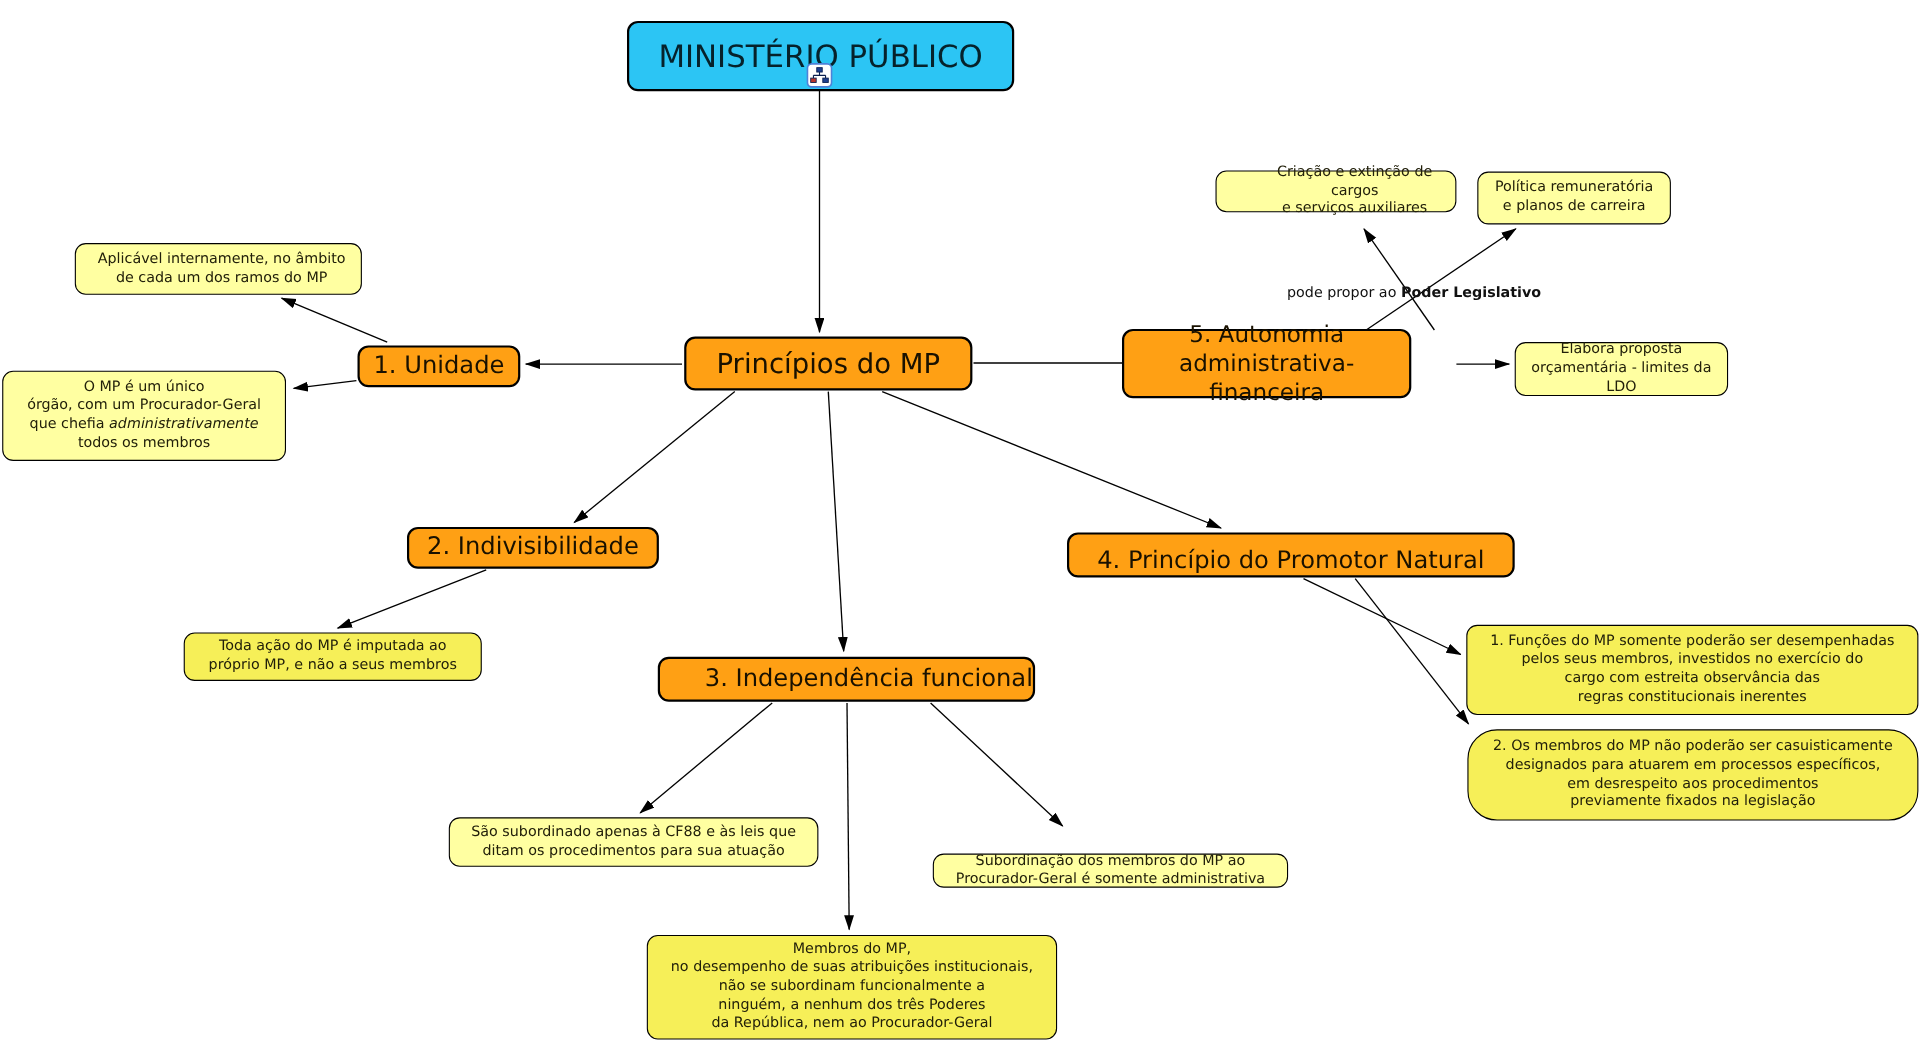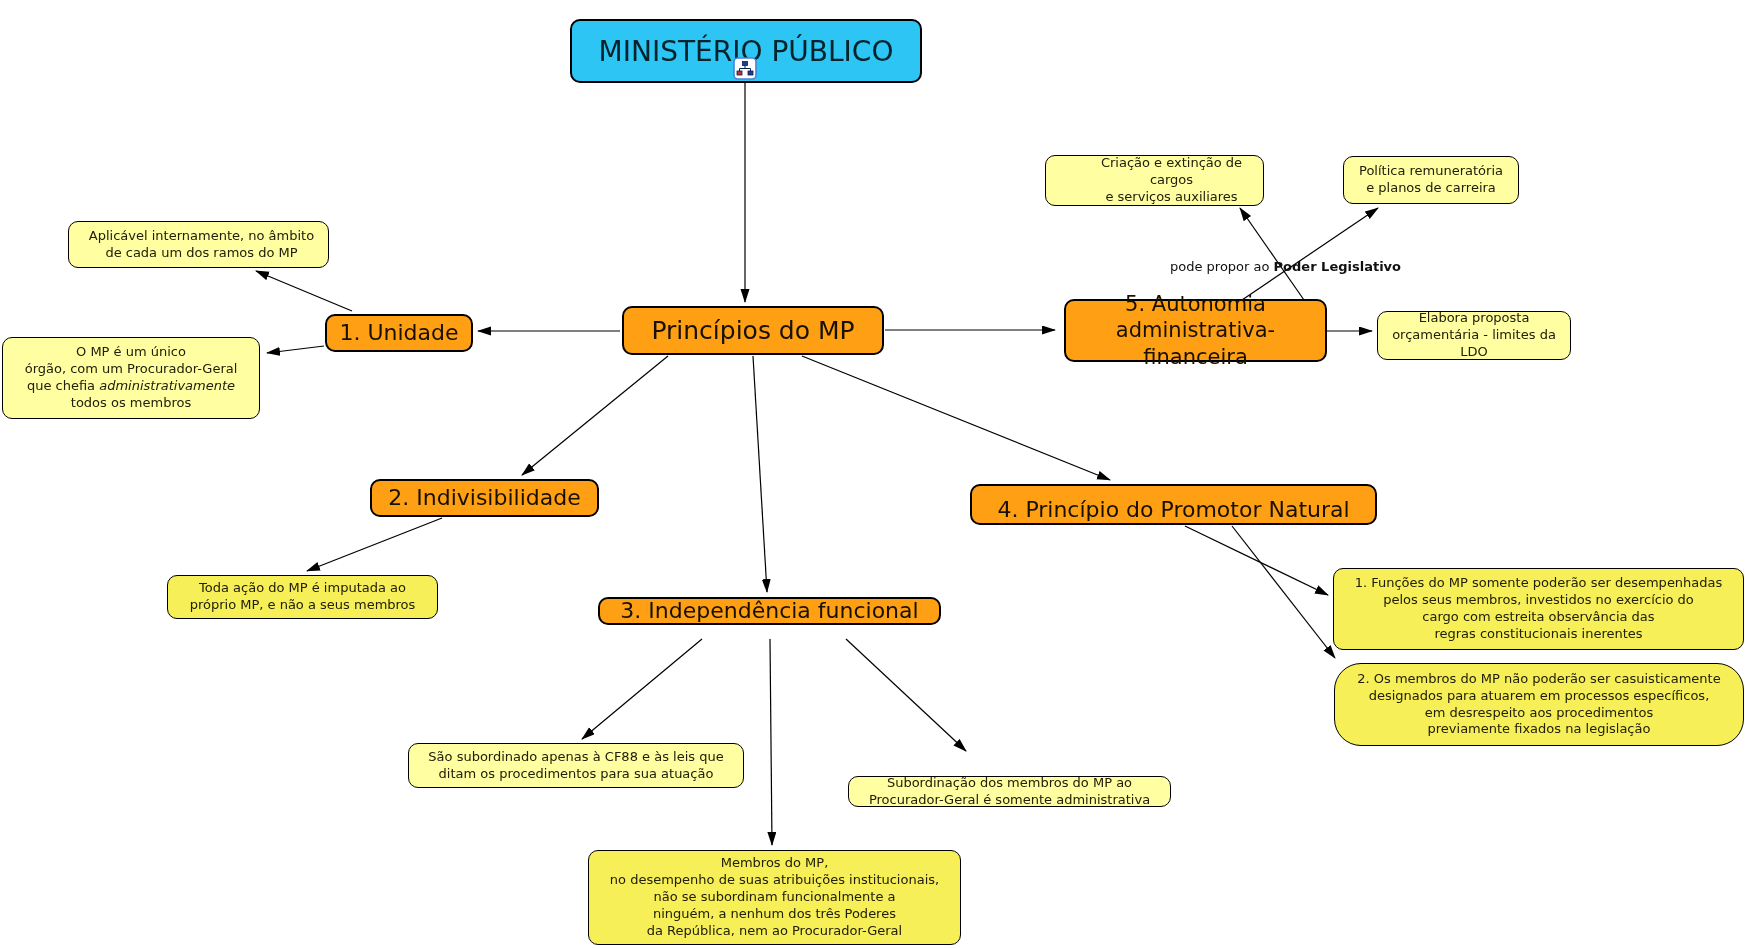--- a/index.html
+++ b/index.html
@@ -27,27 +27,27 @@
   .pale{background:var(--note-pale);}
   .bright{background:var(--note-bright);}
   .linklabel{
     position:absolute;z-index:3;font-size:13px;color:#111;text-align:center;white-space:nowrap;
   }
   
   #root-node     {left:570px; top:3px;   width:352px; height:64px;}
   #res-icon      {position:absolute;left:733px;top:57px;width:24px;height:23px;z-index:4;}
   #principios    {left:622px; top:306px; width:262px; height:49px; font-size:25px;text-align:right;}
   #unidade       {left:325px; top:314px; width:148px; height:38px;}
-  #autonomia     {left:1064px;top:299px; width:263px; height:63px; font-size:21px;}
+  #autonomia     {left:1020px;top:299px; width:263px; height:63px; font-size:21px;}
   #indivisib     {left:370px; top:479px; width:229px; height:38px;}
-  #independencia {left:598px; top:597px; width:343px; height:28px;}
+  #independencia {left:598px; top:597px; width:343px; height:41px;justify-content:flex-end;}
   #promotor      {left:970px; top:484px; width:407px; height:41px;align-items:flex-end;}
   #n-aplicavel   {left:68px;  top:221px; width:261px; height:47px;padding-left:12px;}
   #n-unico       {left:2px;   top:337px; width:258px; height:82px;}
-  #n-criacao     {left:1045px;top:155px; width:219px; height:51px;padding-left:40px;}
+  #n-criacao     {left:1105px;top:155px; width:219px; height:38px;padding-left:40px;}
   #n-politica    {left:1343px;top:156px; width:176px; height:48px;}
   #n-elabora     {left:1377px;top:311px; width:194px; height:49px;}
   #n-toda        {left:167px; top:575px; width:271px; height:44px;}
   #n-funcoes     {left:1333px;top:568px; width:411px; height:82px;}
   #n-membros-nao {left:1334px;top:663px; width:410px; height:83px;border-radius:27px;}
   #n-cf88        {left:392px; top:743px; width:336px; height:45px;margin-left:16px;}
   #n-subpg       {left:848px; top:756px; width:323px; height:31px;margin-top:20px;}
   #n-membros     {left:588px; top:850px; width:373px; height:95px;}
   #lbl-propor    {left:1168px;top:259px; width:235px;}
 </style>

